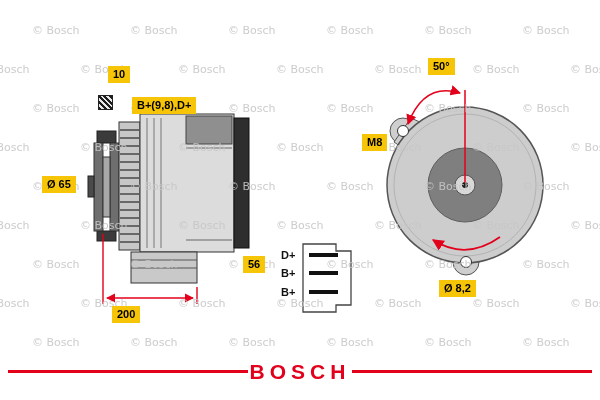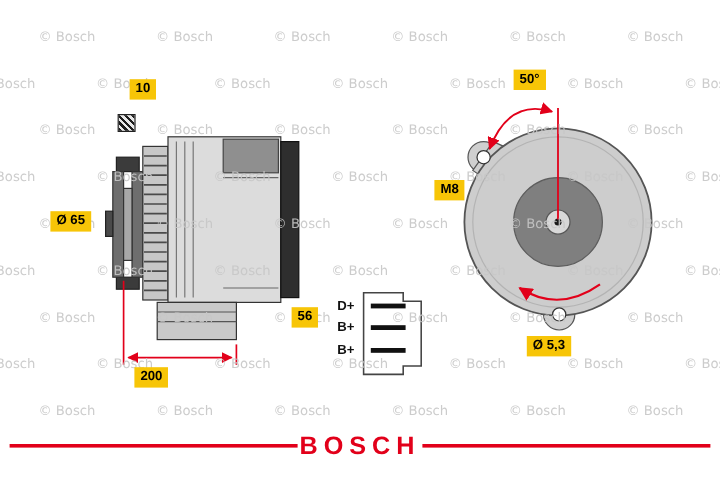--- a/index.html
+++ b/index.html
@@ -175,32 +175,33 @@
       <span class="wm" style="left: 228px; top: 336px;">© Bosch</span>
       <span class="wm" style="left: 326px; top: 336px;">© Bosch</span>
       <span class="wm" style="left: 424px; top: 336px;">© Bosch</span>
       <span class="wm" style="left: 522px; top: 336px;">© Bosch</span>
     </div>
 
   <div class="layer ann">
     <div class="ylabel" style="left:108px;top:66px">10</div>
     <div class="hatch-swatch"></div>
 
+    <div class="ylabel" style="left:132px;top:97px">B+(9,8),D+</div>
 
     <div class="ylabel" style="left:42px;top:176px">Ø 65</div>
 
     <div class="ylabel" style="left:243px;top:256px">56</div>
 
     <div class="ylabel" style="left:112px;top:306px">200</div>
 
     <div class="ylabel" style="left:428px;top:58px">50°</div>
 
-    <div class="ylabel" style="left:362px;top:150px">M8</div>
-
-    <div class="ylabel" style="left:439px;top:280px">Ø 5,3</div>
+    <div class="ylabel" style="left:362px;top:134px">M8</div>
+
+    <div class="ylabel" style="left:439px;top:280px">Ø 8,2</div>
 
     <div class="pin-label" style="left:281px;top:249px">D+</div>
     <div class="pin-label" style="left:281px;top:267px">B+</div>
     <div class="pin-label" style="left:281px;top:286px">B+</div>
 
     <div class="footer-line" style="left:8px;width:240px"></div>
     <div class="brand">BOSCH</div>
     <div class="footer-line" style="left:352px;width:240px"></div>
   </div>
 

